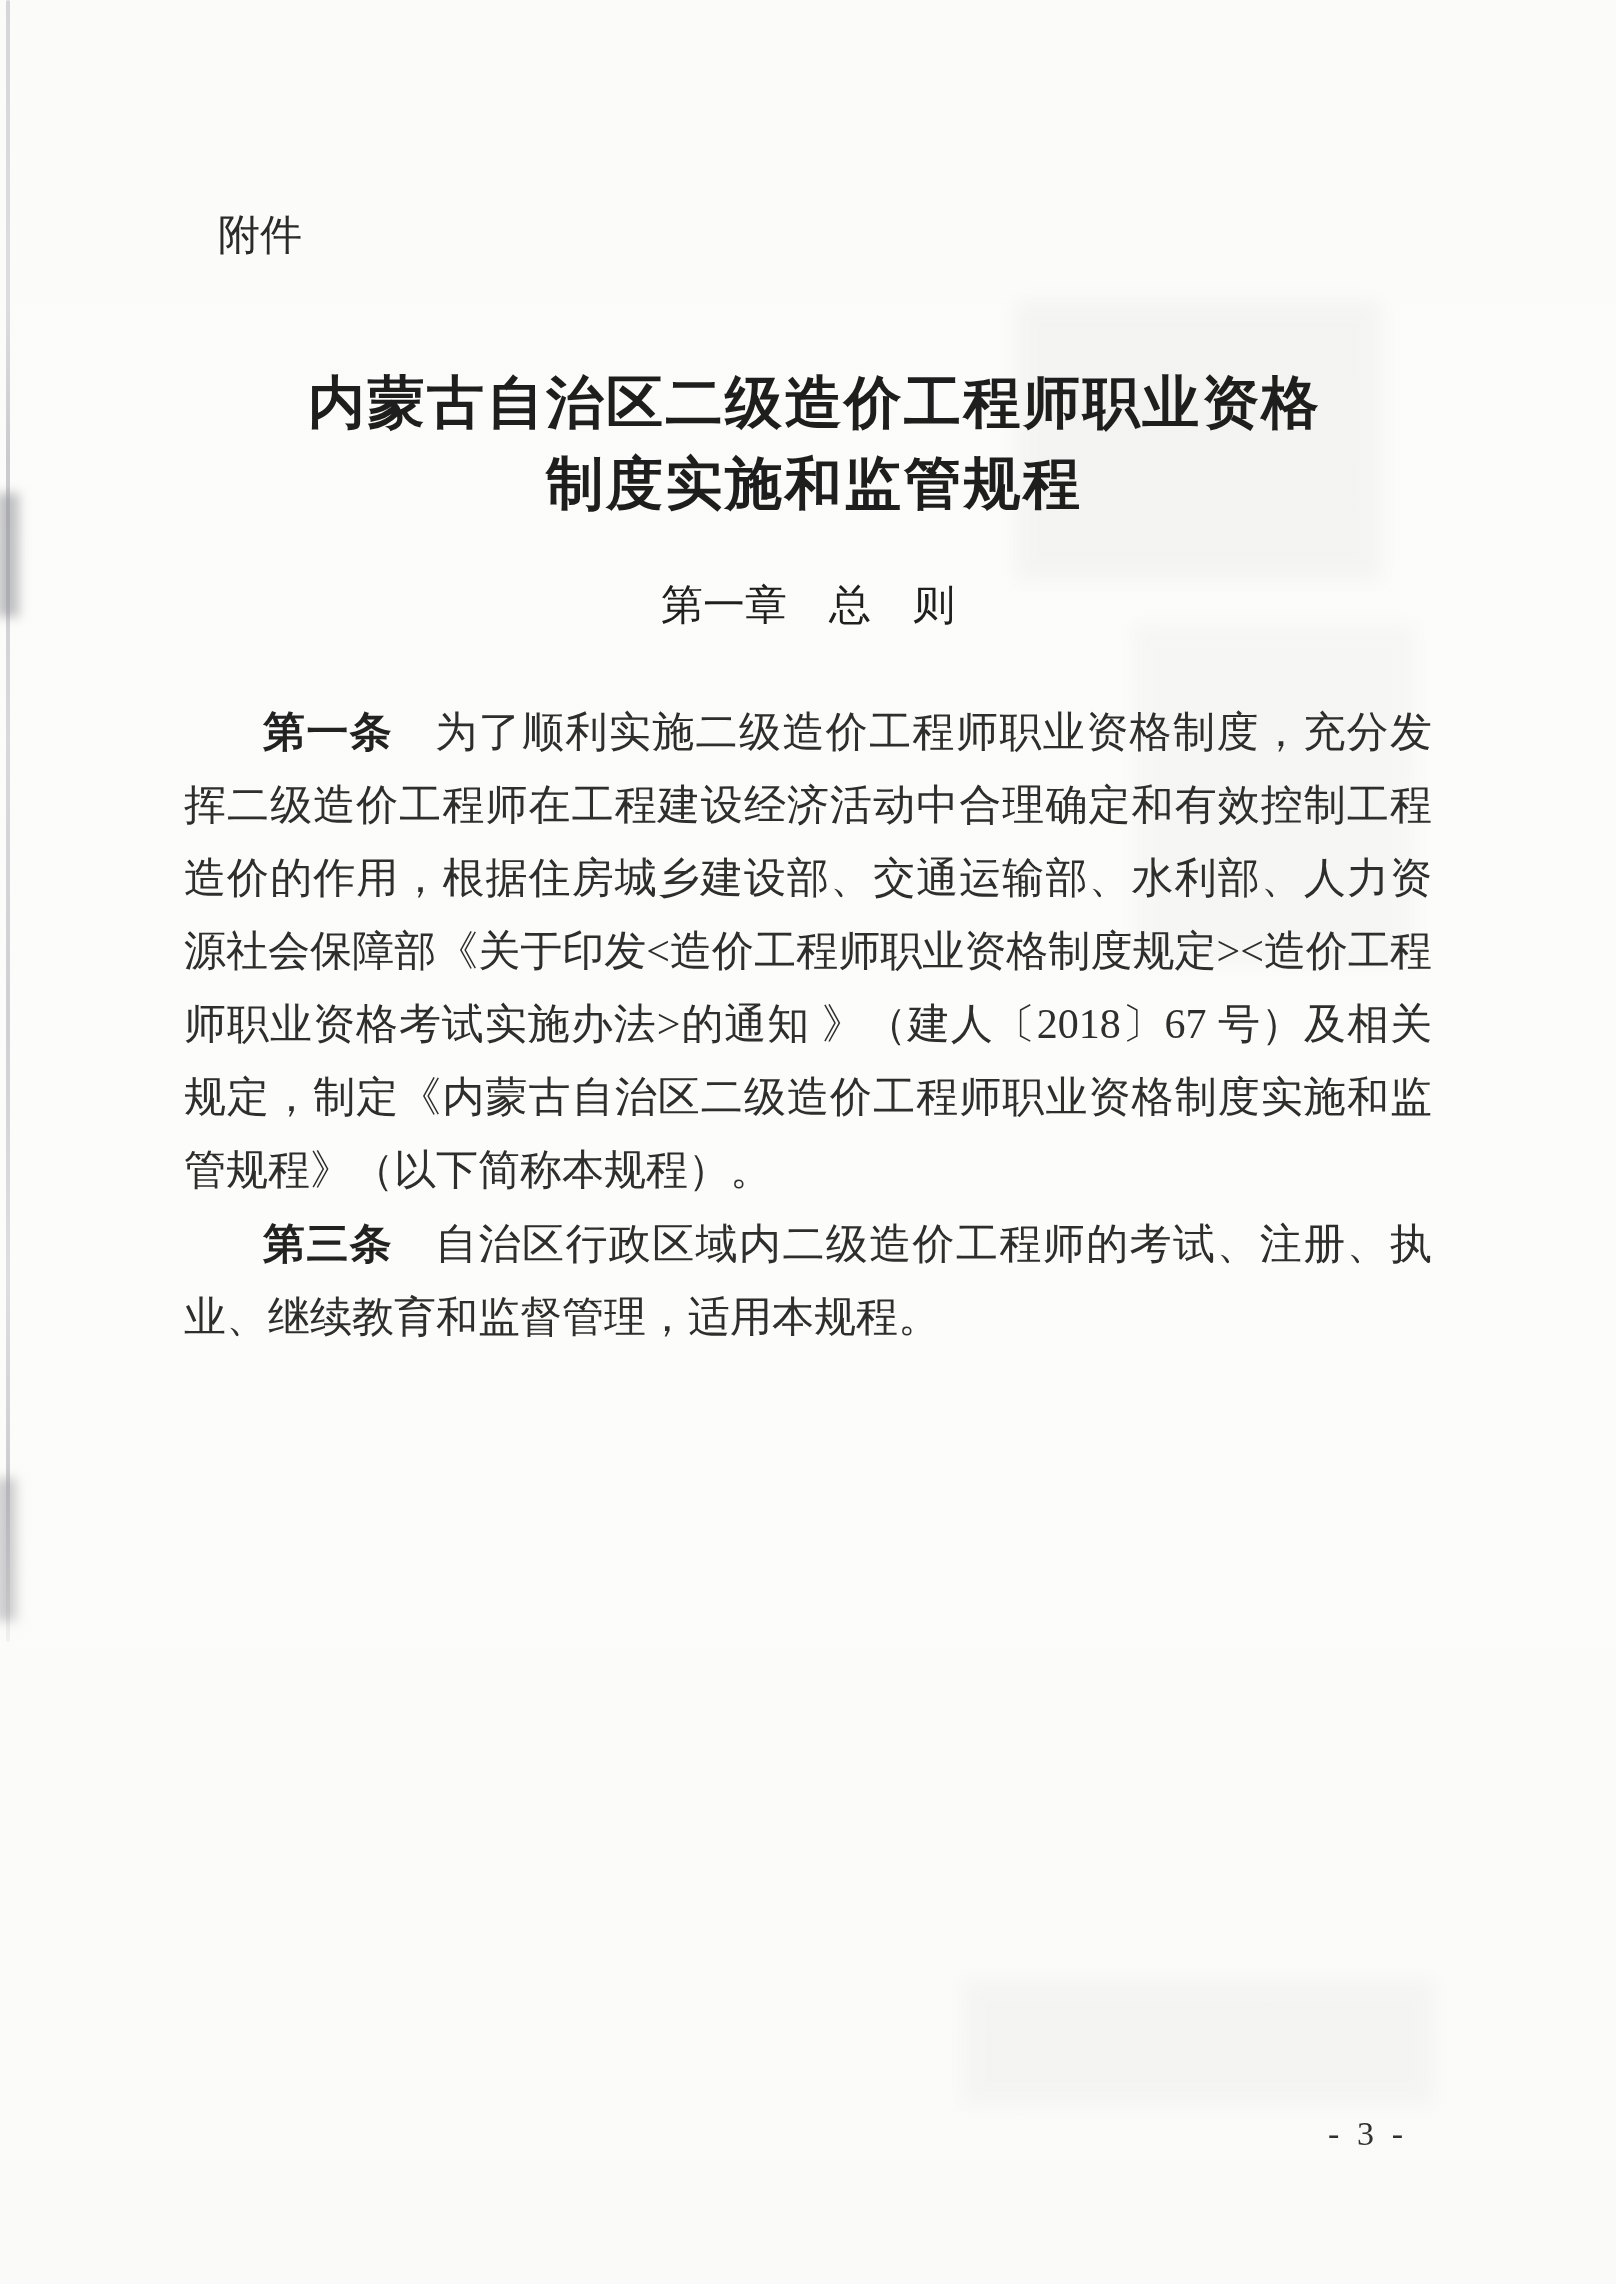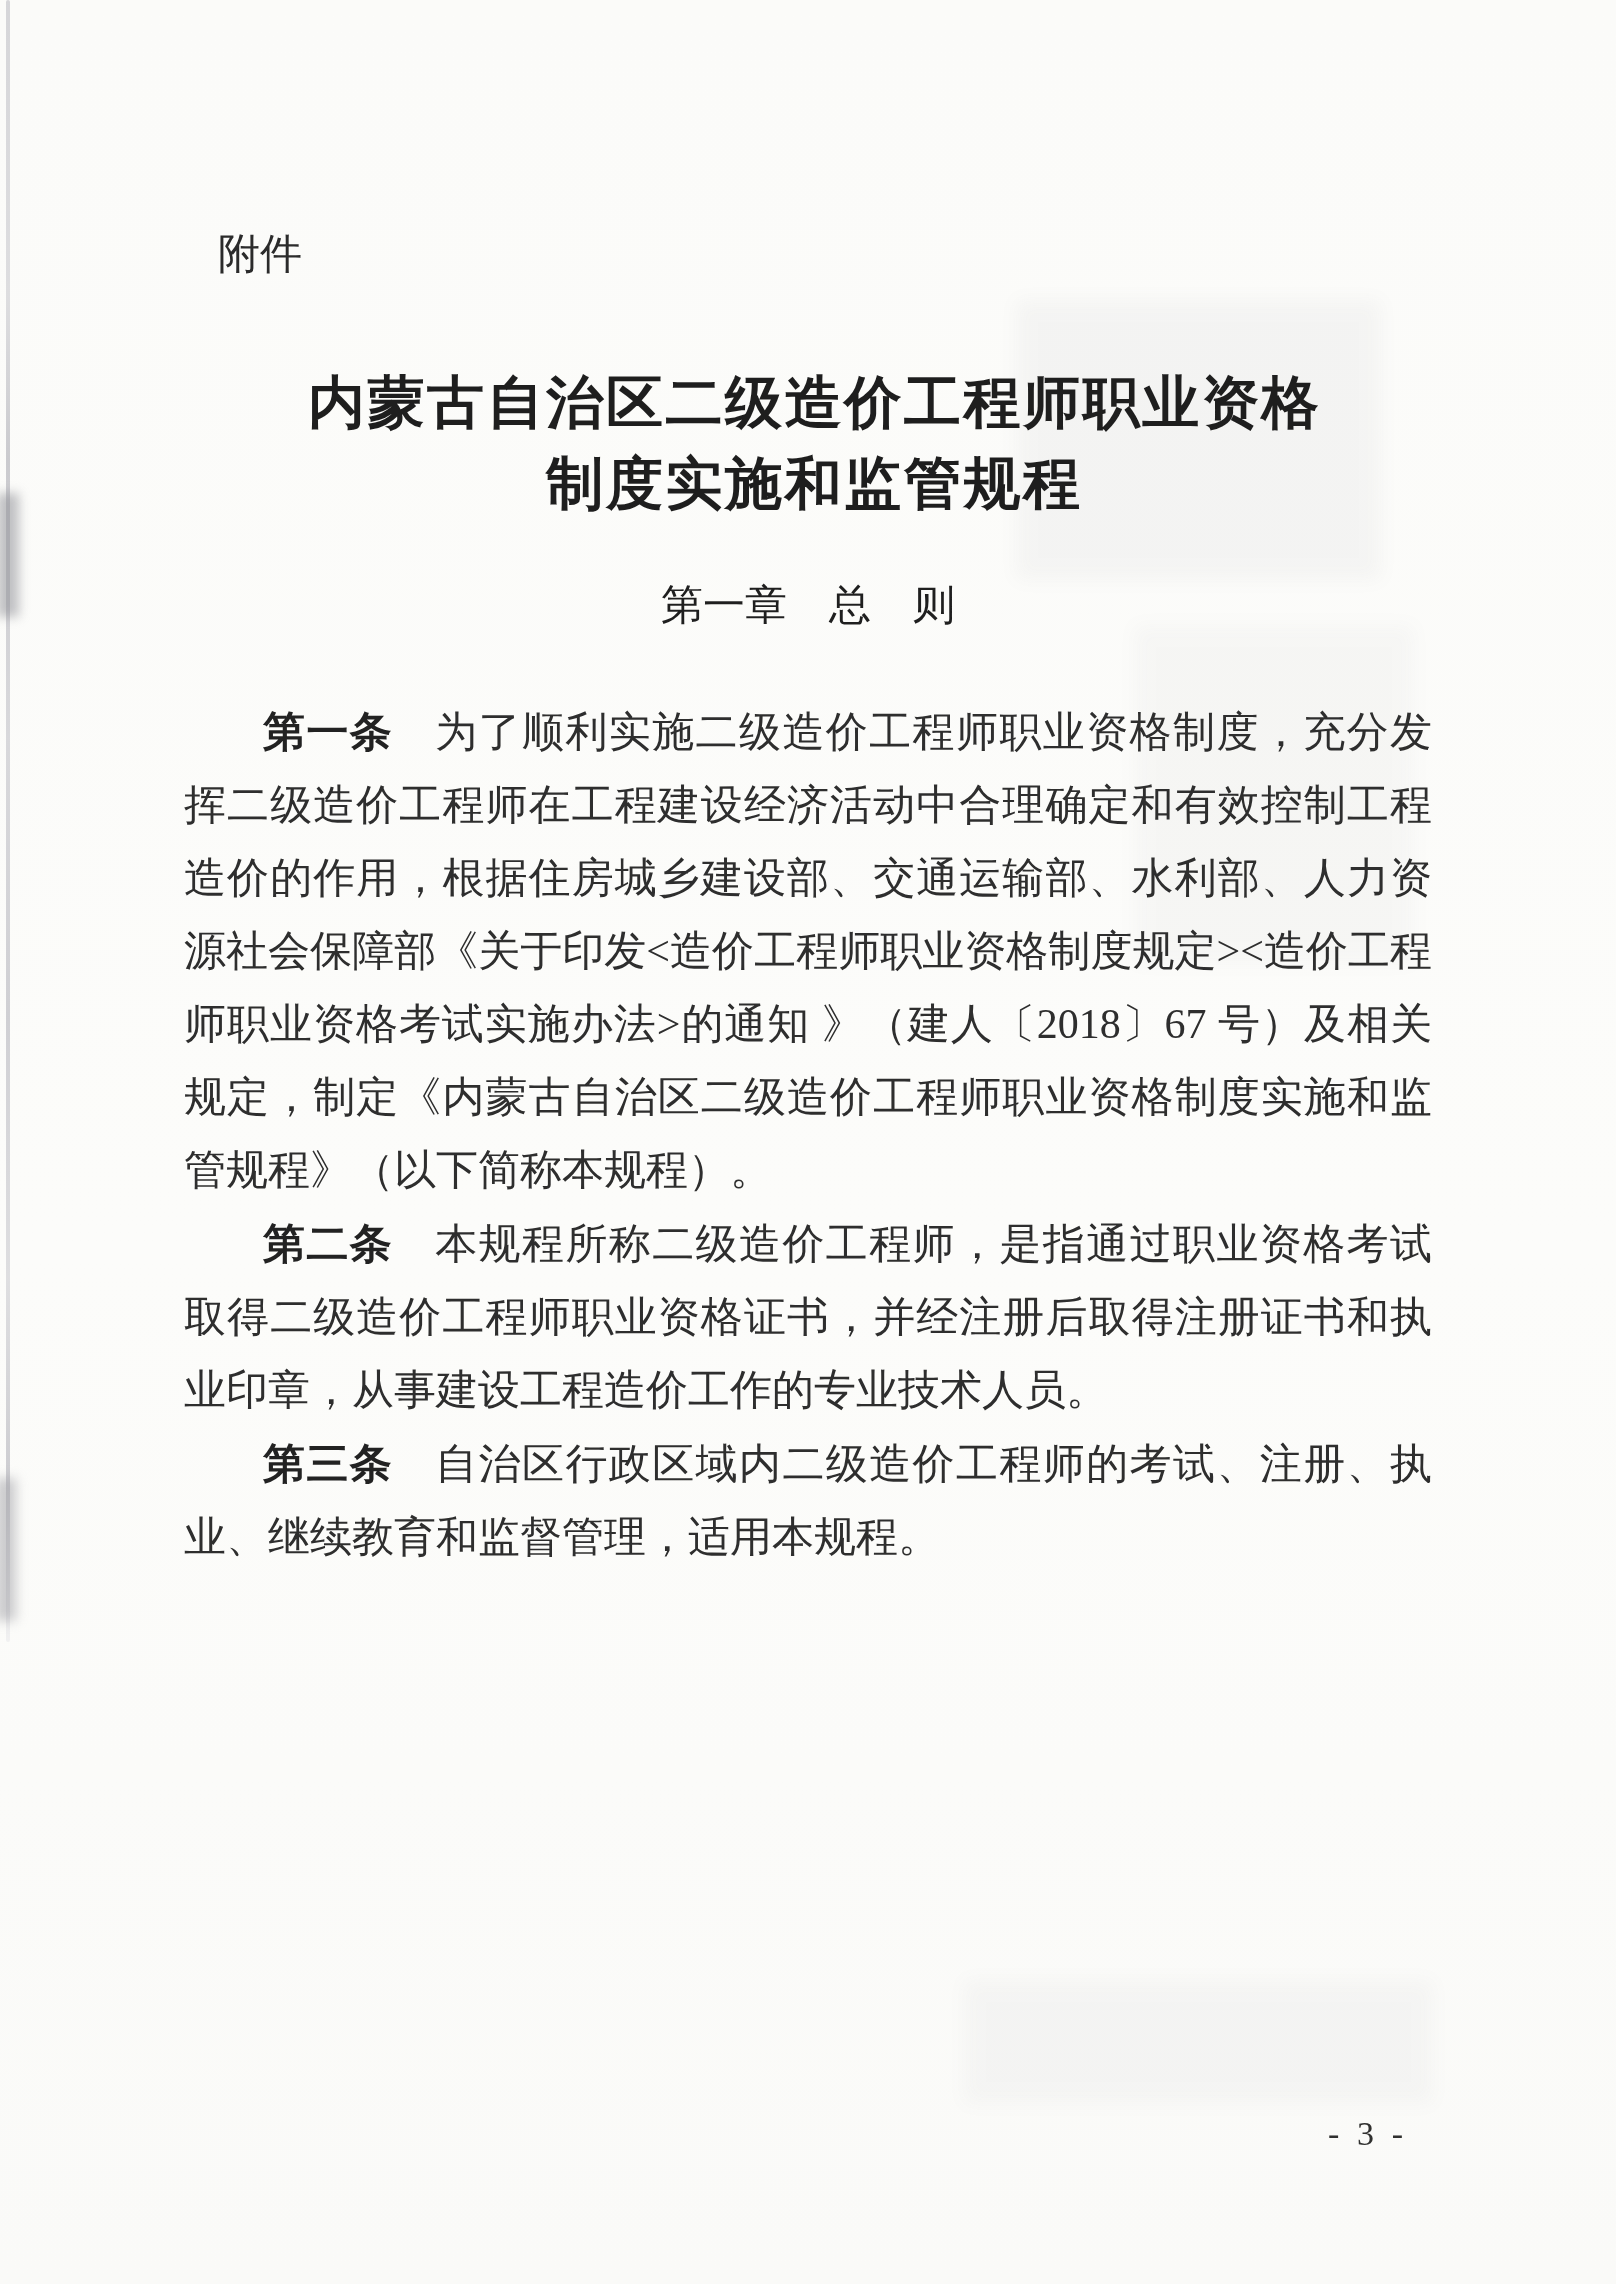--- a/index.html
+++ b/index.html
@@ -50,21 +50,20 @@
   .ghost-2 { left: 1134px; top: 625px;  width: 280px; height: 339px; opacity: .04; }
   .ghost-3 { left: 964px; top: 1980px; width: 469px; height: 124px; opacity: .045; }
 
   
   .attachment {
     position: absolute;
     left: 218px; top: 211px;
     font-size: 42px;
     line-height: 1.15;
     color: #2b2b2b;
-    margin-top: 19px;
   }
   .doc-title {
     position: absolute;
     left: 0; top: 362px;
     width: 100%;
     text-align: center;
     transform: translateX(6.5px);
     font-family: "Liberation Sans", sans-serif;
     font-weight: bold;
     font-size: 57px;
@@ -127,20 +126,19 @@
 
   <div class="doc-title">
     <div>内蒙古自治区二级造价工程师职业资格</div>
     <div>制度实施和监管规程</div>
   </div>
 
   <div class="chapter-heading">第一章　总　则</div>
 
   <div class="body-text">
     <p><span class="art-num">第一条</span><span>为了顺利实施二级造价工程师职业资格制度，充分发挥二级造价工程师在工程建设经济活动中合理确定和有效控制工程造价的作用，根据住房城乡建设部、交通运输部、水利部、人力资源社会保障部《关于印发&lt;造价工程师职业资格制度规定&gt;&lt;造价工程师职业资格考试实施办法&gt;的通知 》（建人〔2018〕67 号）及相关规定，制定《内蒙古自治区二级造价工程师职业资格制度实施和监管规程》（以下简称本规程）。</span></p>
-    <p><span class="art-num">第二条</span><span>本规程所称二级造价工程师，是指通过职业资格考试取得二级造价工程师职业资格证书，并经注册后取得注册证书和执业印章，从事建设工程造价工作的专业技术人员。</span></p>
     <p><span class="art-num">第三条</span><span>自治区行政区域内二级造价工程师的考试、注册、执业、继续教育和监督管理，适用本规程。</span></p>
   </div>
 
   <div class="page-num">- 3 -</div>
 
 </div>
 
 
 </body></html>

